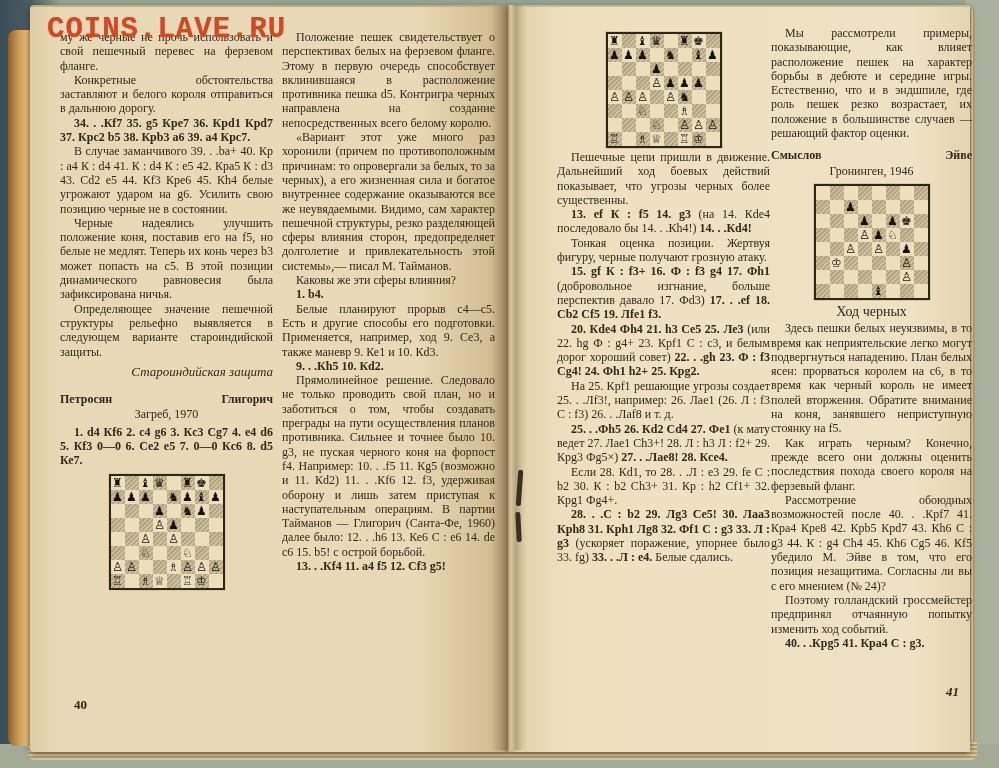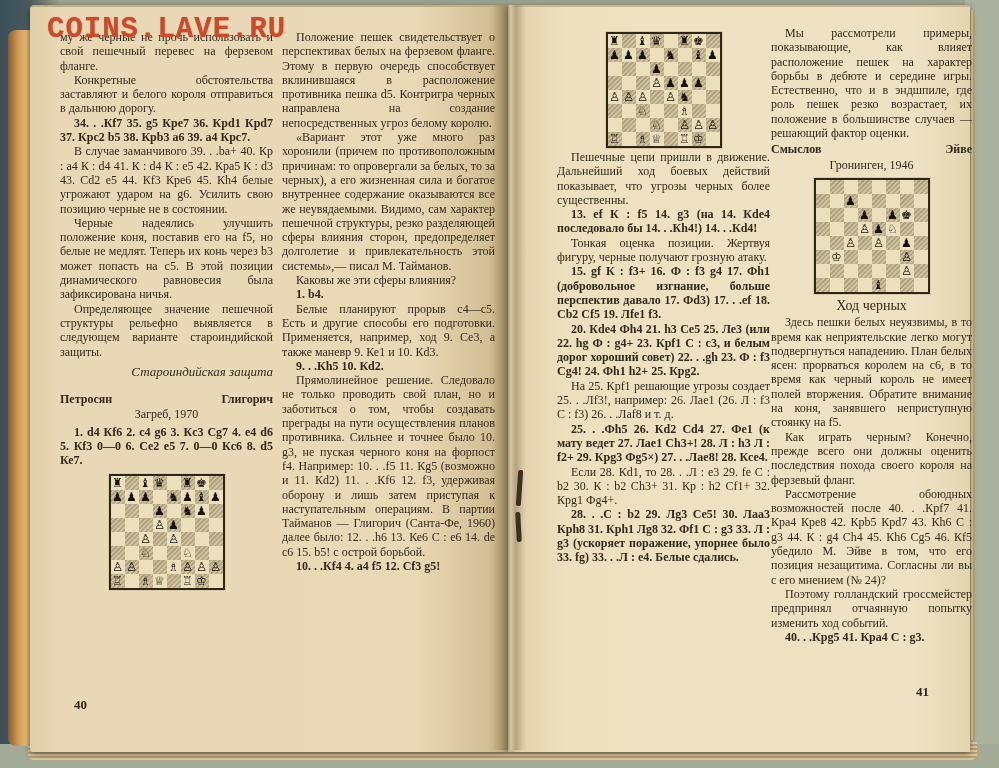--- a/index.html
+++ b/index.html
@@ -35,37 +35,37 @@
         color:#cc4a28;text-shadow:0 0 1px rgba(204,74,40,.6);margin-left:20px;}
   
   .col{position:absolute;width:213px;color:#32291b;font-size:12px;line-height:14.3px;text-align:justify;}
   #col-1{left:60px;top:30px;}
   #col-2{left:282px;top:30px;}
   #col-3{left:557px;top:26px;}
   #col-4{left:771px;top:26px;width:201px;}
   .para{margin:0;text-indent:14px;}
   .para.ni{text-indent:0;}
   .moves{font-weight:bold;}
-  .moves .reg{font-weight:bold;}
+  .moves .reg{font-weight:normal;}
   .h-italic{margin:6px 0 13px;text-align:right;font-style:italic;font-size:13px;text-indent:0;}
-  .players{display:flex;justify-content:space-between;font-weight:bold;margin:2px 0 0;}
+  .players{display:flex;justify-content:space-between;font-weight:bold;margin:8px 0 0;}
   .h-center{margin:1px 16px 3px;text-align:center;text-indent:0;}
   
   .diagram{margin:6px 0 2px;text-align:center;}
   .board{display:grid;grid-template-columns:repeat(8,14px);grid-auto-rows:14px;width:112px;
         margin:0 auto;border:2px solid #2c251a;box-shadow:0 0 0 1px #d9c9a4;}
   .sq{position:relative;background:#ecdfbc;}
   .sq.dk{background-image:repeating-linear-gradient(135deg,#b2a482 0,#b2a482 1.5px,#cdbf9c 1.5px,#cdbf9c 3.5px);}
   .pc{position:absolute;left:0;top:0;width:14px;height:14px;line-height:15px;text-align:center;
         font-family:"DejaVu Sans",sans-serif;font-size:12px;color:#17120a;}
   .cap{margin-top:5px;font-size:14px;color:#32291b;}
   
   .pagenum{position:absolute;font-weight:bold;font-size:13px;color:#32291b;}
   #pagenum-left{left:74px;top:697px;}
-  #pagenum-right{left:916px;top:684px;}
+  #pagenum-right{left:946px;top:684px;font-style:italic;}
 </style>
 </head>
 <body>
 
 <div id="scan">
   <div class="bg-right"></div>
   <div class="bg-bottom"></div>
   <div class="book-bottom-edge"></div>
   <div class="book-left-edge"></div>
   <div class="book-right-edge"></div>
@@ -219,28 +219,28 @@
             <span class="pc">♖</span>
           </div>
           <div class="sq dk">
             <span class="pc">♔</span>
           </div>
           <div class="sq"></div>
         </div>
       </div>
     </div>
   <div class="col" id="col-2">
-      <p class="para">Положение пешек свидетельствует о перспективах белых на ферзевом фланге. Этому в первую очередь способствует вклинившаяся в расположение противника пешка d5. Контригра черных направлена на создание непосредственных угроз белому королю.</p>
+      <p class="para">Положение пешек свидетельствует о перспективах белых на ферзевом фланге. Этому в первую очередь способствует вклинившаяся в расположение противника пешка d5. Контригра черных направлена на создание непосредственных всего белому королю.</p>
       <p class="para">«Вариант этот уже много раз хоронили (причем по противоположным причинам: то опровергали за белых, то за черных), а его жизненная сила и богатое внутреннее содержание оказываются все же неувядаемыми. Видимо, сам характер пешечной структуры, резко разделяющей сферы влияния сторон, предопределяет долголетие и привлекательность этой системы»,— писал М. Тайманов.</p>
       <p class="para">Каковы же эти сферы влияния?</p>
       <p class="para moves"><span class="bold">1. b4.</span></p>
       <p class="para">Белые планируют прорыв c4—c5. Есть и другие способы его подготовки. Применяется, например, ход 9. Ce3, а также маневр 9. Ке1 и 10. Кd3.</p>
       <p class="para moves"><span class="bold">9. . .Кh5 10. Кd2.</span></p>
       <p class="para">Прямолинейное решение. Следовало не только проводить свой план, но и заботиться о том, чтобы создавать преграды на пути осуществления планов противника. Сильнее и точнее было 10. g3, не пуская черного коня на форпост f4. Например: 10. . .f5 11. Кg5 (возможно и 11. Кd2) 11. . .Кf6 12. f3, удерживая оборону и лишь затем приступая к наступательным операциям. В партии Тайманов — Глигорич (Санта-Фе, 1960) далее было: 12. . .h6 13. Ке6 С : е6 14. de c6 15. b5! с острой борьбой.</p>
-      <p class="para moves"><span class="bold">10. . .Кf4 4. a4 f5 12. Cf3 g5!</span></p>
+      <p class="para moves"><span class="bold">13. . .Кf4 11. a4 f5 12. Cf3 g5!</span></p>
     </div>
   <div class="col" id="col-3">
       <div class="diagram">
         <div class="board">
           <div class="sq">
             <span class="pc">♜</span>
           </div>
           <div class="sq dk"></div>
           <div class="sq">
             <span class="pc">♝</span>

